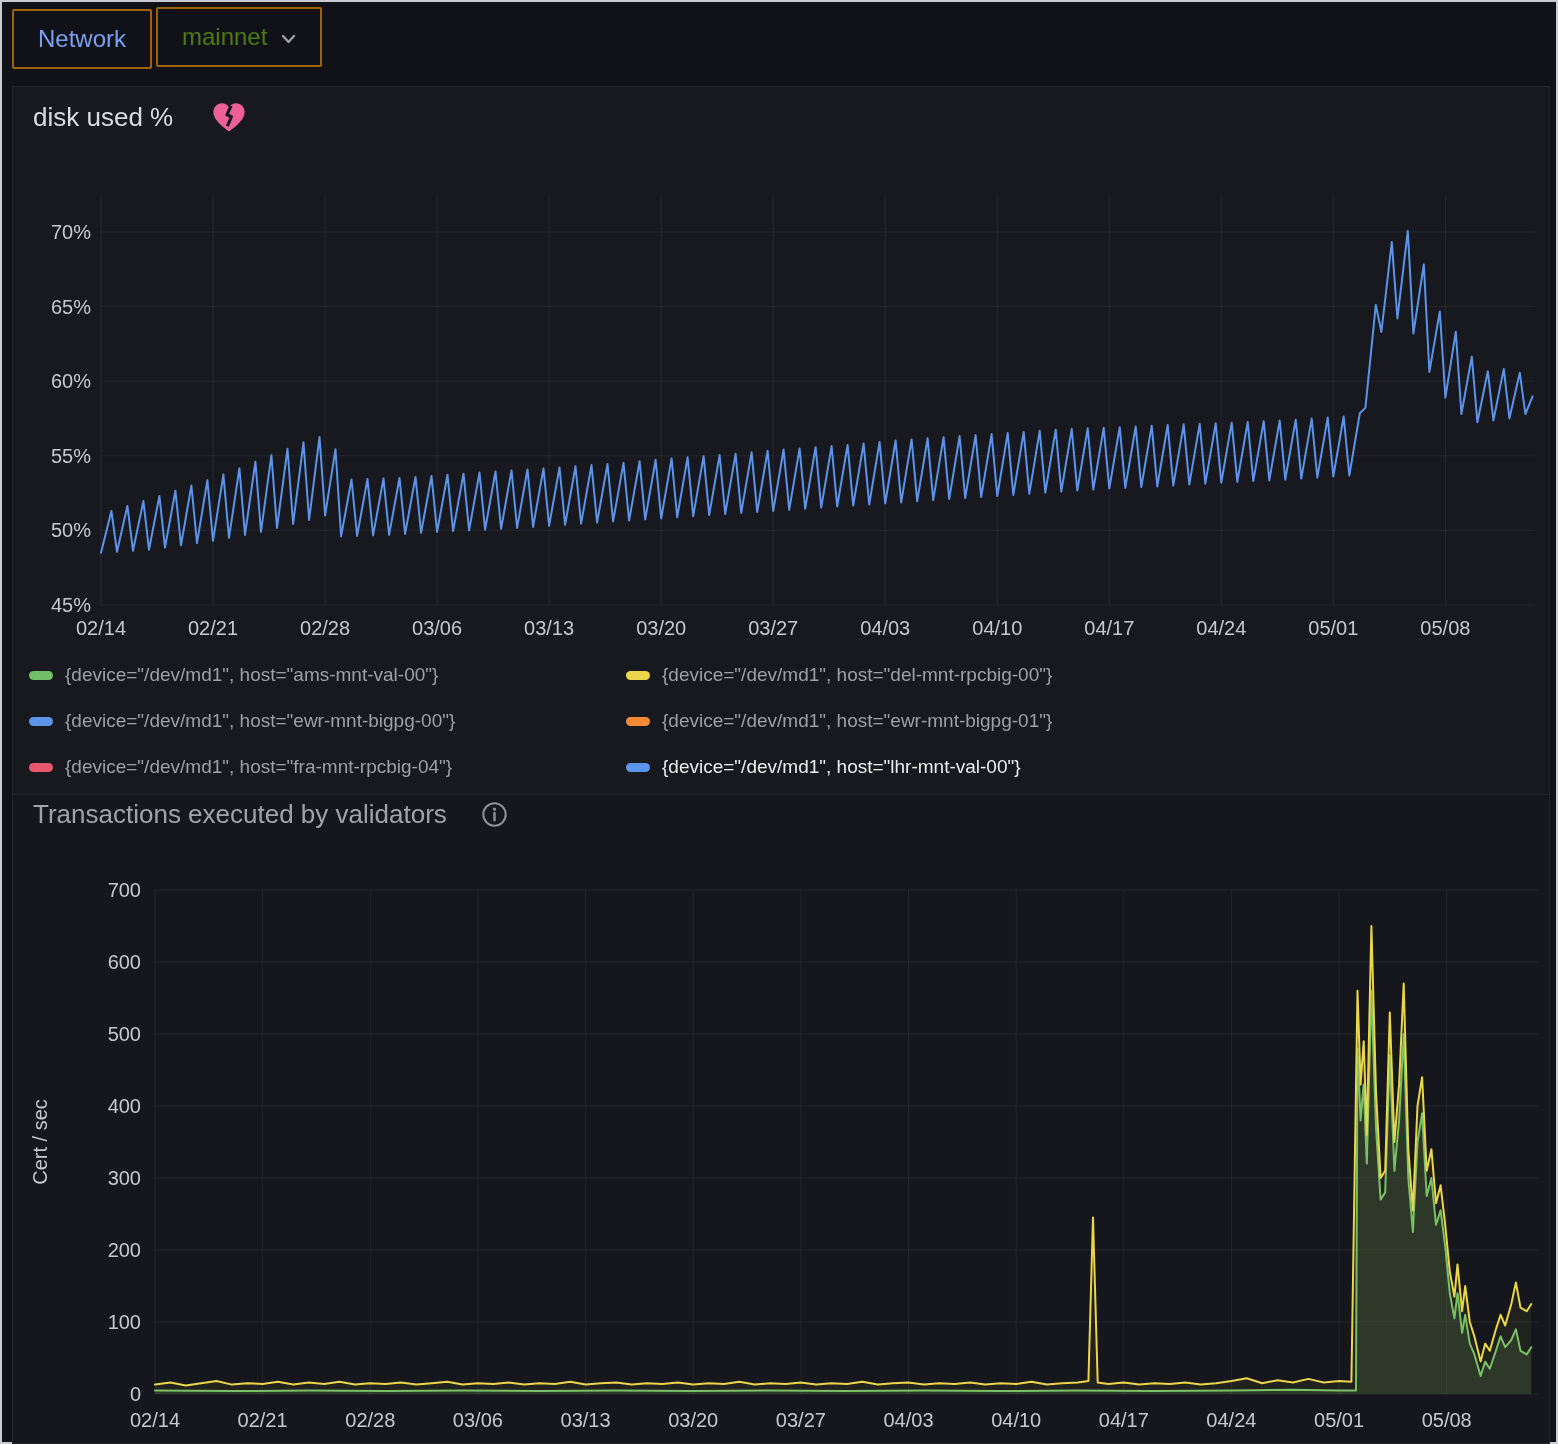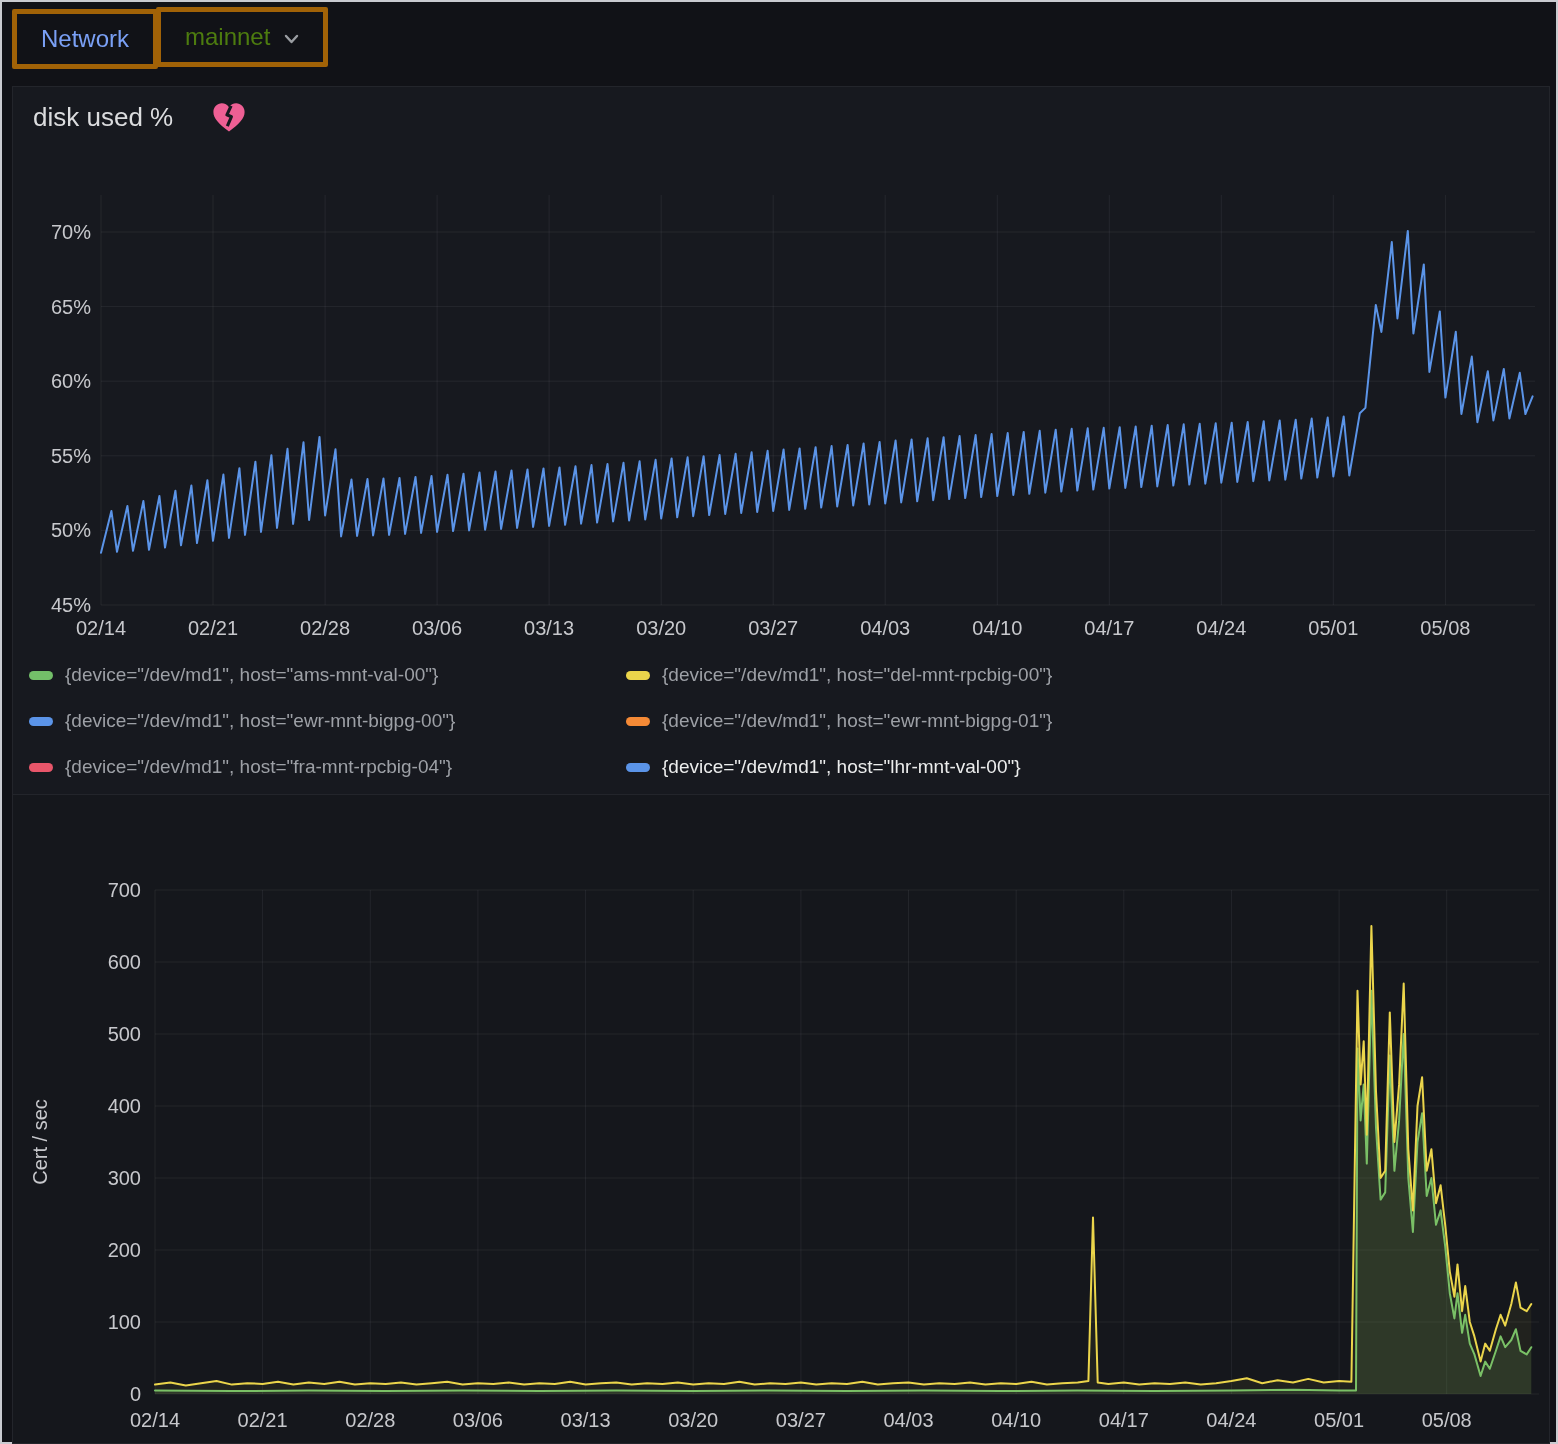--- a/index.html
+++ b/index.html
@@ -1,18 +1,18 @@
 <!DOCTYPE html>
 <html><head>
 <meta charset="utf-8">
 <style>
   html,body{margin:0;padding:0;background:#111217;width:1558px;height:1444px;overflow:hidden;
     font-family:"Liberation Sans","DejaVu Sans",sans-serif;-webkit-font-smoothing:antialiased;}
   .frame{position:absolute;left:0;top:0;width:1554px;height:1440px;border:2px solid #c9cbd0;background:#111217;}
-  .box{position:absolute;height:60px;border:5px solid #a16207;border-radius:2px;display:flex;align-items:center;
+  .box{position:absolute;height:60px;border:2px solid #a16207;border-radius:2px;display:flex;align-items:center;
     padding:0 24px;font-size:24px;font-weight:500;box-sizing:border-box;}
   #var-label{left:10px;top:7px;color:#7aa0f5;}
   #var-value{left:154px;top:5px;color:#4d7c0f;gap:14px;}
   .chev{width:15px;height:10px;margin-top:3px;}
   .panel{position:absolute;left:10px;width:1538px;box-sizing:border-box;border:1px solid #23252b;}
   #panel1{top:84px;height:810px;background:#17191f;text-align:center;}
   #panel2{top:792px;height:650px;background:#15171c;}
   .ptitle-row{position:absolute;display:flex;align-items:center;}
   #panel1 .ptitle-row{left:20px;top:14px;}
   #panel2 .ptitle-row{left:20px;top:4px;}
@@ -121,20 +121,30 @@
           <span class="leg-label">{device="/dev/md1", host="fra-mnt-rpcbig-04"}</span>
         </div>
         <div class="leg-item">
           <span class="leg-pill" style="background: rgb(91, 148, 232);"></span>
           <span class="leg-label hl">{device="/dev/md1", host="lhr-mnt-val-00"}</span>
         </div>
       </div>
   </div>
 
   <div class="panel" id="panel2">
+    <div class="ptitle-row">
+      <span class="ptitle2">Transactions executed by validators</span>
+      <span class="info-wrap">
+        <svg width="27" height="27" viewBox="0 0 27 27">
+          <circle cx="13.5" cy="13.5" r="11.2" fill="none" stroke="#8e9196" stroke-width="2"></circle>
+          <line x1="13.5" y1="12" x2="13.5" y2="19.2" stroke="#8e9196" stroke-width="2.4" stroke-linecap="round"></line>
+          <circle cx="13.5" cy="8.2" r="1.6" fill="#8e9196"></circle>
+        </svg>
+      </span>
+    </div>
     <svg class="chart" id="chart2" width="1538" height="590">
         <line class="grid" x1="142.0" y1="39" x2="142.0" y2="543"></line>
         <text class="tick" text-anchor="middle" x="142.0" y="576">02/14</text>
         <line class="grid" x1="249.6" y1="39" x2="249.6" y2="543"></line>
         <text class="tick" text-anchor="middle" x="249.6" y="576">02/21</text>
         <line class="grid" x1="357.3" y1="39" x2="357.3" y2="543"></line>
         <text class="tick" text-anchor="middle" x="357.3" y="576">02/28</text>
         <line class="grid" x1="464.9" y1="39" x2="464.9" y2="543"></line>
         <text class="tick" text-anchor="middle" x="464.9" y="576">03/06</text>
         <line class="grid" x1="572.6" y1="39" x2="572.6" y2="543"></line>

